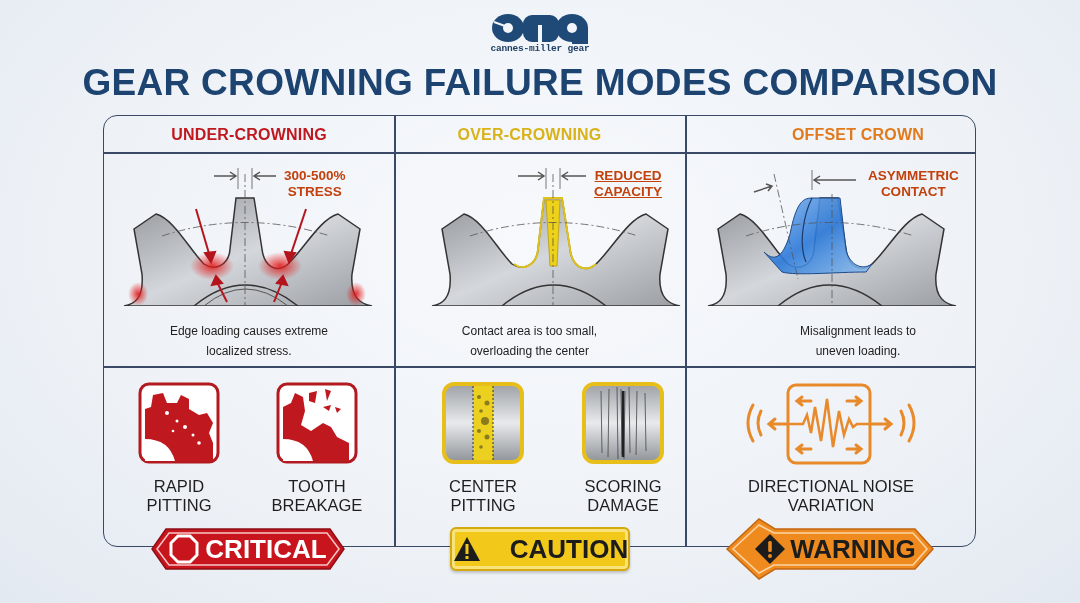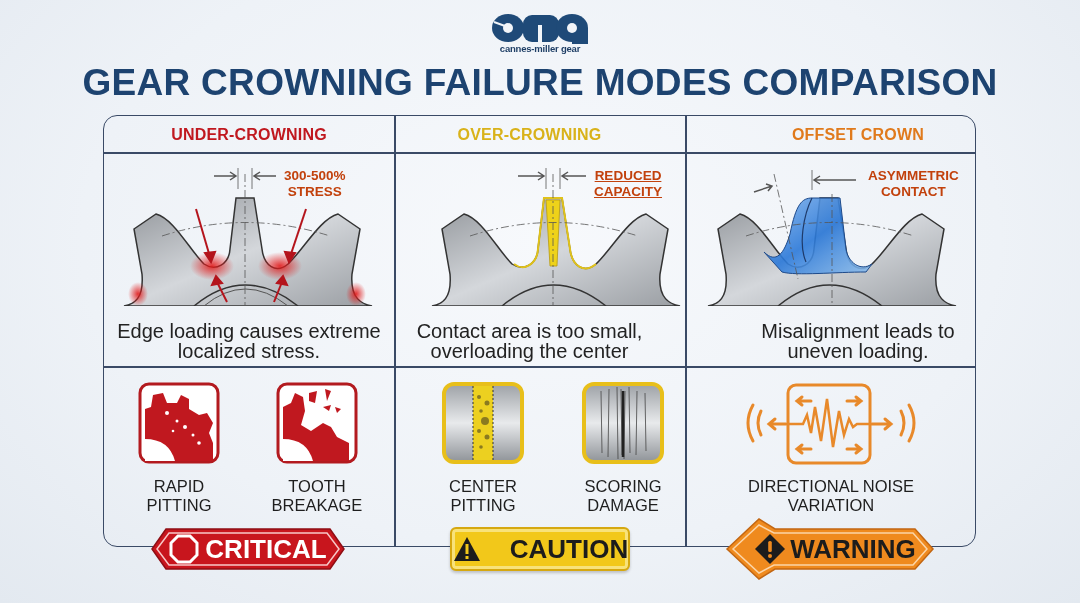--- a/index.html
+++ b/index.html
@@ -1,29 +1,29 @@
 <!DOCTYPE html>
 <html><head>
 <meta charset="utf-8">
 <style>
   html,body{margin:0;padding:0;}
   body{width:1080px;height:603px;overflow:hidden;position:relative;
     background:radial-gradient(ellipse at 50% 40%,#f7f9fc 0%,#eef2f7 60%,#e3e9f0 100%);
     font-family:"Liberation Sans","DejaVu Sans",sans-serif;}
-  .logo{position:absolute;left:490px;top:10px;width:100px;height:48px;text-align:center;}
+  .logo{position:absolute;left:490px;top:10px;width:100px;height:48px;text-align:center;font-family:Liberation Mono, monospace;}
   .logo svg{display:block;margin:0 auto;}
   .logo .tag{font-size:9.5px;color:#1f3f66;font-weight:bold;margin-top:-1px;letter-spacing:-0.2px;}
   .title{position:absolute;left:0;top:62px;width:1080px;text-align:center;font-size:37px;font-weight:bold;color:#1d4370;letter-spacing:0.3px;}
   .table{position:absolute;left:103px;top:115px;width:873px;height:432px;border:1.5px solid #3a4a66;border-radius:14px;box-sizing:border-box;}
   .vline{position:absolute;top:0;bottom:0;width:1.5px;background:#3a4a66;}
   .hline{position:absolute;left:0;right:0;height:1.5px;background:#3a4a66;}
   .col{position:absolute;top:0;height:430px;}
   .col-head{position:absolute;top:0;left:0;right:0;height:37px;display:flex;align-items:center;justify-content:center;font-size:16px;font-weight:bold;letter-spacing:0.2px;}
   .diagram{position:absolute;top:38px;left:0;right:0;height:152px;}
-  .caption{position:absolute;top:205px;left:0;right:0;text-align:center;font-size:20px;line-height:20px;color:#222;}
+  .caption{position:absolute;top:205px;left:0;right:0;text-align:center;font-size:12px;line-height:20px;color:#222;}
   .effects{position:absolute;top:265px;left:0;right:0;height:130px;}
   .effect{position:absolute;top:0;width:110px;text-align:center;}
   .effect .lbl{font-size:16.5px;font-weight:normal;color:#1e1e1e;line-height:19px;margin-top:8px;}
   .callout{position:absolute;font-size:13.5px;font-weight:bold;color:#c2410c;line-height:16px;text-align:center;}
   .badge{position:absolute;top:527px;height:44px;display:flex;align-items:center;justify-content:center;font-weight:bold;font-size:26px;text-align:right;}
 </style>
 </head>
 <body>
 
 <div class="logo">

